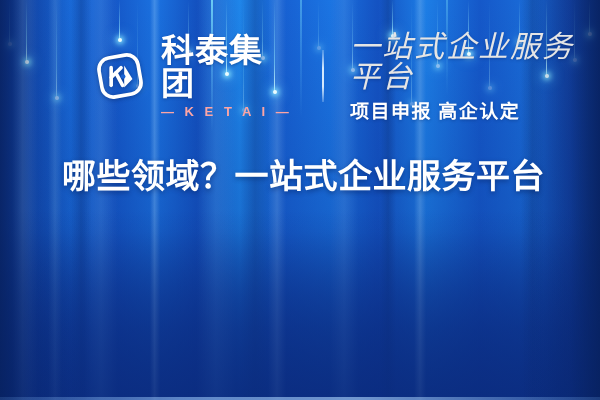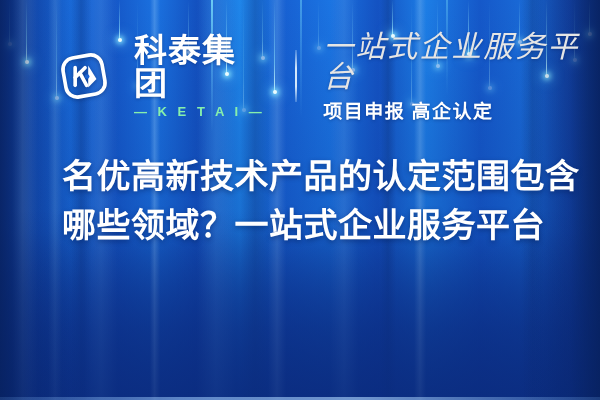--- a/index.html
+++ b/index.html
@@ -152,21 +152,22 @@
     left: 58px;
     top: 40px;
     display: flex;
     align-items: center;
     height: 72px;
   }
 
   .logo-lockup {
     display: flex;
     align-items: center;
-    gap: 24px;
+    gap: 15px;
+    margin-left: 36px;
   }
   .logo-mark {
     width: 52px;
     height: 52px;
     flex: 0 0 52px;
     filter: drop-shadow(0 1px 2px rgba(4,26,80,0.45));
   }
   .logo-words {
     display: flex;
     flex-direction: column;
@@ -177,21 +178,21 @@
     font-size: 33px;
     font-weight: bold;
     color: #ffffff;
     letter-spacing: 1px;
     text-shadow: 0 1px 3px rgba(5,28,85,0.40);
   }
   .logo-en {
     margin-top: 5px;
     font-size: 13px;
     font-weight: bold;
-    color: #86efac;
+    color: #fca5a5;
     letter-spacing: 3.5px;
     text-align: center;
     white-space: nowrap;
   }
 
   .header-divider {
     width: 2px;
     height: 52px;
     margin: 0 26px 0 30px;
     background: linear-gradient(180deg,
@@ -301,17 +302,16 @@
     <div class="header-divider"></div>
 
     <div class="slogan">
       <div class="slogan-main">一站式企业服务平台</div>
       <div class="slogan-sub">项目申报 高企认定</div>
     </div>
 
   </div>
 
   <div class="headline">
-    <div class="headline-line">名优高新技术产品的认定范围包含</div>
     <div class="headline-line">哪些领域？一站式企业服务平台</div>
   </div>
 
 </div>
 
 </body></html>

